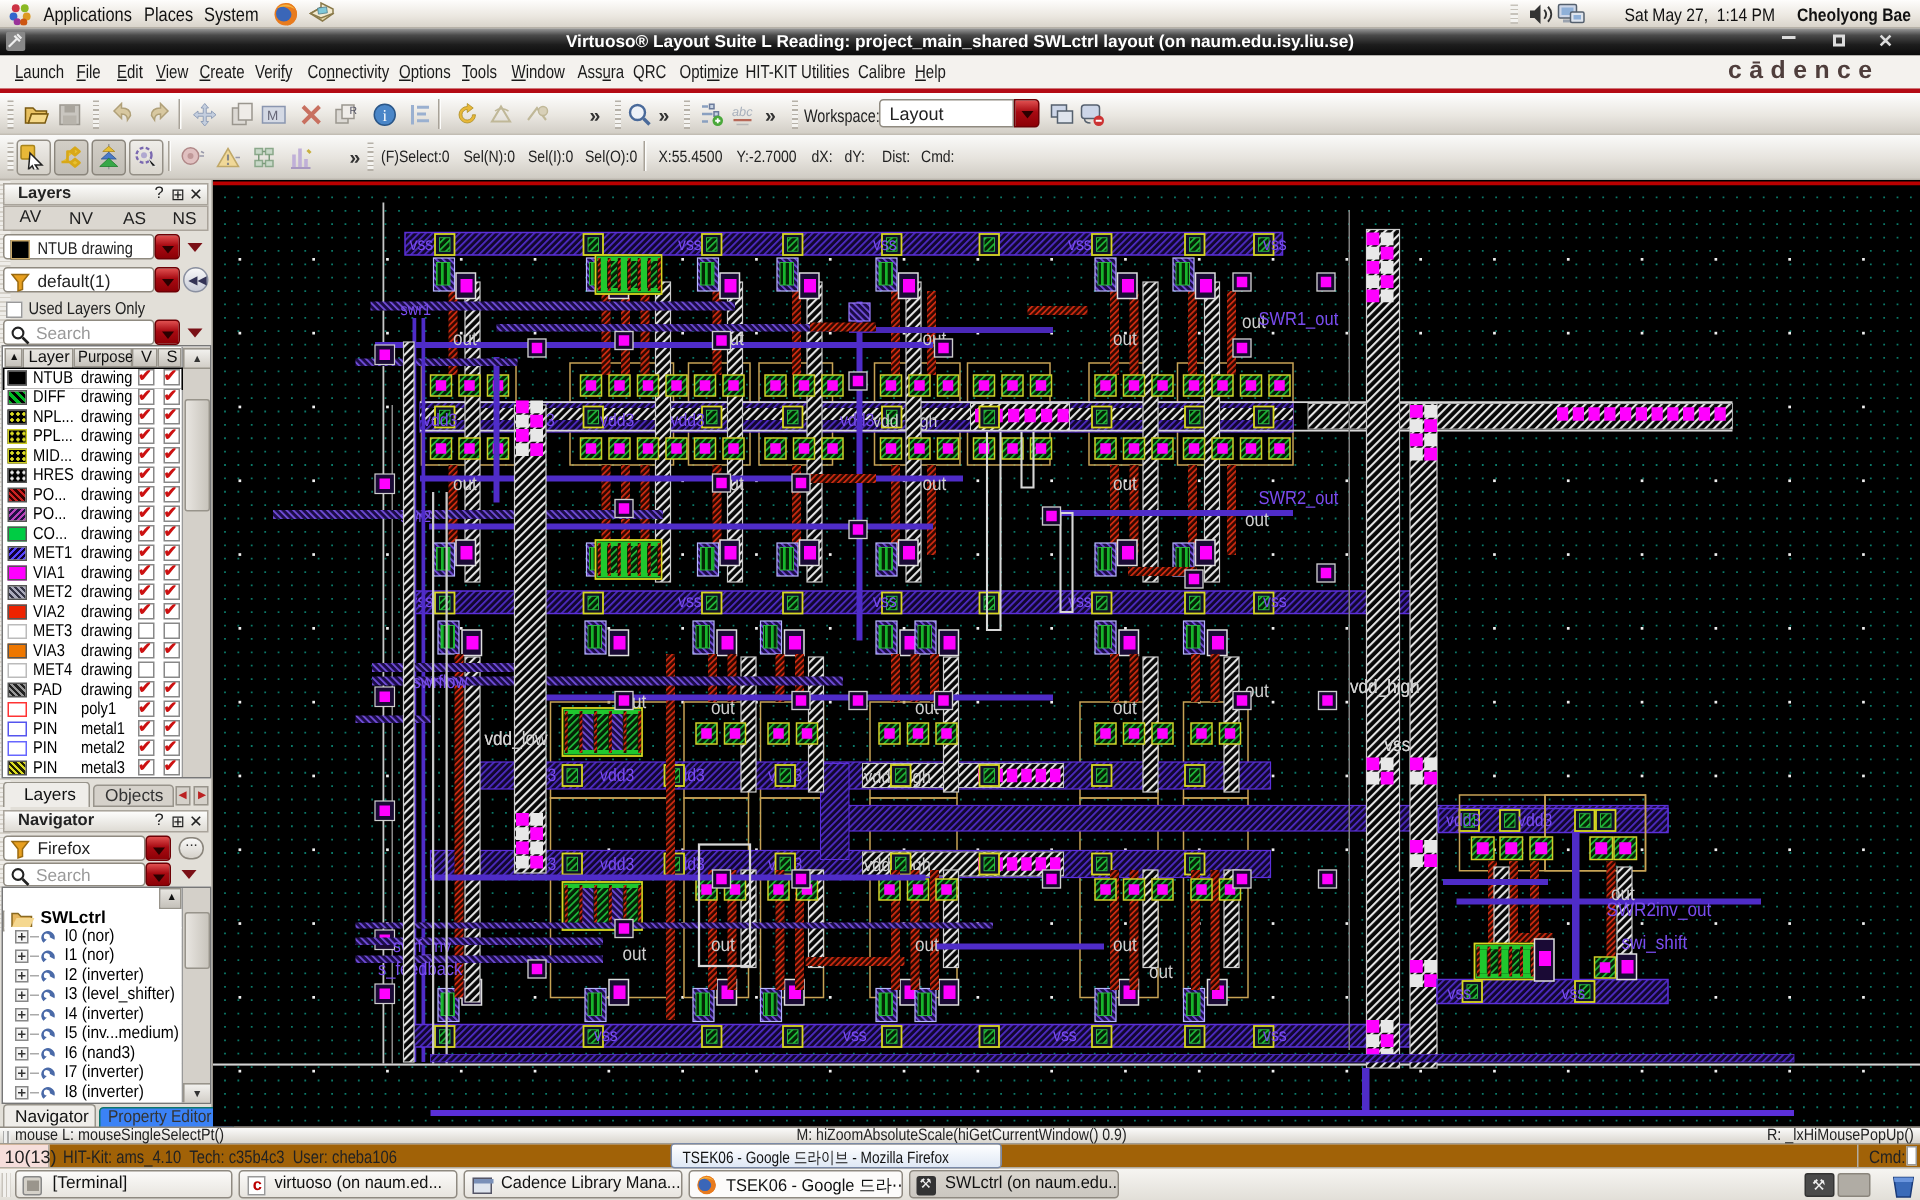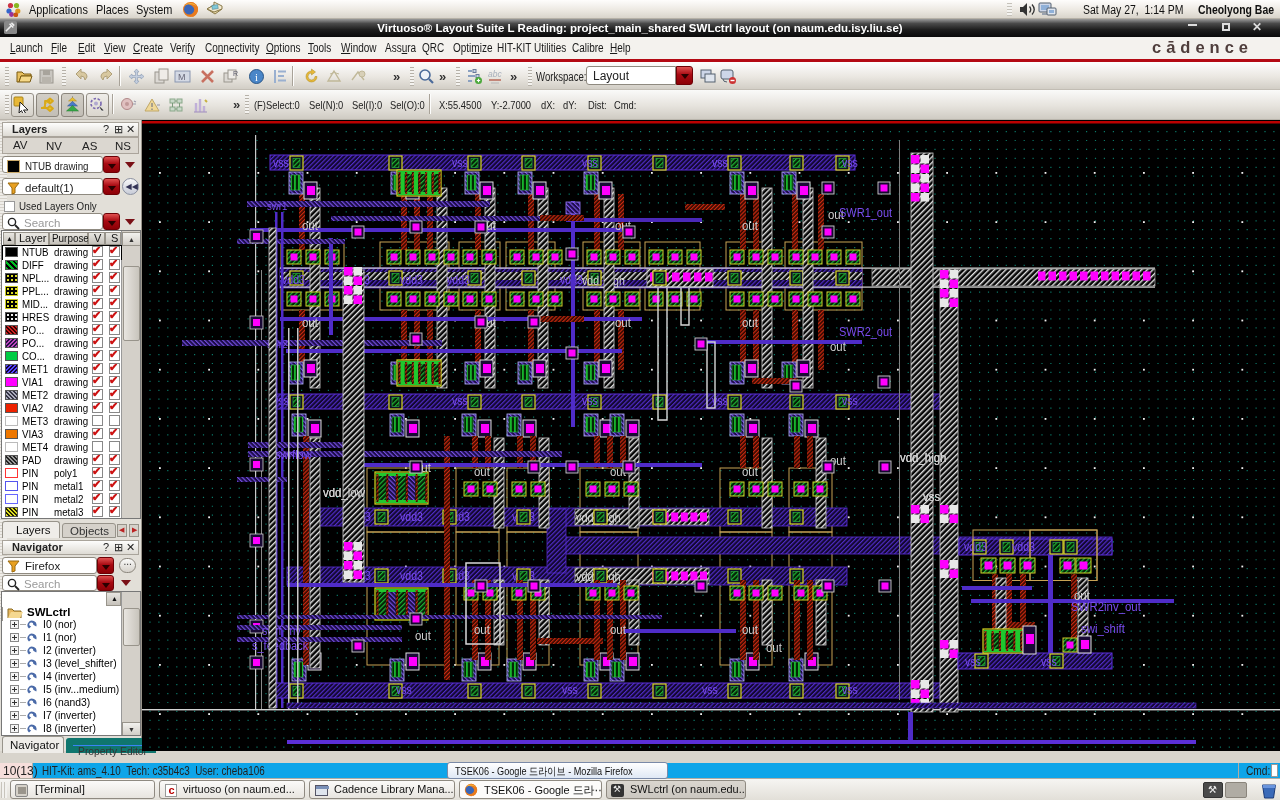--- a/index.html
+++ b/index.html
@@ -17,21 +17,21 @@
 .combo { position:absolute; background:#fff; border:1px solid #8f8a80; border-radius:3px; font-size:11.5px; color:#222; }
 .redbtn { position:absolute; width:17px; background:linear-gradient(#e05050,#a80a12 45%,#8c0006); border:1px solid #6d0005; border-radius:3px; }
 .redbtn:after { content:""; position:absolute; left:4px; top:7px; border:4px solid transparent; border-top:5px solid #2a0000; }
 .dtri { position:absolute; width:0; height:0; border:5px solid transparent; border-top:6px solid #7a1016; }
 .hdrcell { position:absolute; background:linear-gradient(#e8e6e1,#c5c1ba); border:1px solid #98948b; font-size:11px; color:#111; }
 .lrow { position:absolute; left:2px; width:118px; height:13px; background:#fff; font-size:11.5px; color:#000; }
 .sw { position:absolute; left:2px; top:1px; width:13px; height:10px; border:1px solid #555; }
 .chk { position:absolute; top:0.5px; width:11px; height:11px; background:#fff; border:1px solid #888; }
 .trow { position:absolute; left:2px; width:118px; height:13px; background:#fff; font-size:11.5px; color:#000; white-space:nowrap; }
 #status1 { top:751px; left:0; width:1280px; height:12px; background:linear-gradient(#fbfbfa,#d9d5ce); border-top:1px solid #8f8a81; border-bottom:1px solid #a09a90; font-size:11px; color:#222; }
-#status2 { top:763px; left:0; width:1280px; height:16px; background:#0ea5e9; border-bottom:1px solid #b1aca3; font-size:12px; color:#222; }
+#status2 { top:763px; left:0; width:1280px; height:16px; background:#a16207; border-bottom:1px solid #b1aca3; font-size:12px; color:#222; }
 #taskbar { top:779px; left:0; width:1280px; height:21px; background:linear-gradient(#f6f5f2,#e2dfd8); }
 .tkbtn { position:absolute; top:1px; height:19px; background:linear-gradient(#fbfaf9,#e8e5df); border:1px solid #8f8a81; border-radius:3px; font-size:11.5px; color:#111; overflow:hidden; white-space:nowrap; }
 #canvas { top:120px; left:142px; width:1138px; height:631px; background:#000; }
 </style></head><body>
 <div style="position:absolute;top:0;left:0;width:1280px;height:800px;background:#d8d4cc">
 <div id="gpanel" class="abs">
 <svg class="abs" style="left:6px;top:2px" width="15" height="15" viewBox="0 0 15 15">
 <circle cx="4.5" cy="3.5" r="2.6" fill="#cc3344"></circle>
         <circle cx="10.5" cy="3.5" r="2.6" fill="#8ab822"></circle>
 <circle cx="3" cy="9" r="2.6" fill="#3366cc"></circle>
@@ -692,21 +692,21 @@
 
 <svg class="abs" style="left:24px;top:1px" width="11" height="11" viewBox="0 0 11 11">
             <path d="M2 9.5 A4.5 4.5 0 1 1 9.3 7.5 L6.2 5.8 A2 2 0 1 0 4.2 7.4 z" fill="#4a6aa8"></path>
           </svg>
           <span style="position:absolute;left:40px;top:0px;display:inline-block;transform-origin:0 0;transform:scaleX(0.9);white-space:pre;">I9 (level_shifter)</span>
         </div>
 </div>
 <div class="abs" style="left:2px;top:616px;width:62px;height:17px;background:#efede9;border:1px solid #98948b;border-bottom:none;border-radius:3px 3px 0 0;font-size:11.5px;color:#111">
         <span style="position:absolute;left:7px;top:2px">Navigator</span>
       </div>
-<div class="abs" style="left:66px;top:618px;width:90px;height:15px;background:#3b82f6;border:7px solid #0f766e;border-radius:3px 3px 0 0;font-size:11.5px;color:#333">
+<div class="abs" style="left:66px;top:618px;width:90px;height:15px;background:#3b82f6;border:1px solid #0f766e;border-radius:3px 3px 0 0;font-size:11.5px;color:#333">
         <span style="position:absolute;left:5px;top:0px;display:inline-block;transform-origin:0 0;transform:scaleX(0.9);white-space:pre;">Property Editor</span>
       </div>
 </div>
 <div id="canvas" class="abs">
 <svg width="1138" height="631" viewBox="0 0 1138 631" style="position:absolute;top:0;left:0">
 <defs>
 <pattern id="m1" width="3.2" height="3.2" patternUnits="userSpaceOnUse" patternTransform="rotate(45)">
   <rect width="3.2" height="3.2" fill="#130730"></rect>
             <rect width="1.15" height="3.2" fill="#4f2cc8"></rect>
 </pattern>
@@ -2230,20 +2230,26 @@
 <text x="781" y="381" fill="#d0d0d0" font-size="13" font-family="Liberation Sans" transform="translate(781 381) scale(0.88 1) translate(-781 -381)">vss</text>
 <rect x="145" y="583" width="909" height="5" fill="url(#m1)"></rect>
 <rect x="145" y="583" width="909" height="5" fill="none" stroke="#5b2fd8" stroke-width="0.5"></rect>
 <rect x="145" y="620" width="909" height="4" fill="#5b2fd8"></rect>
 <rect x="766" y="592" width="5" height="28" fill="#4f2cc8"></rect>
 <text x="181" y="377" fill="#d0d0d0" font-size="13" font-family="Liberation Sans" transform="translate(181 377) scale(0.88 1) translate(-181 -377)">vdd_low</text>
 <text x="758" y="342" fill="#d0d0d0" font-size="13" font-family="Liberation Sans" transform="translate(758 342) scale(0.88 1) translate(-758 -342)">vdd_high</text>
 <text x="781" y="381" fill="#d0d0d0" font-size="13" font-family="Liberation Sans" transform="translate(781 381) scale(0.88 1) translate(-781 -381)">vss</text>
 </svg>
 </div>
+<div id="status1" class="abs">
+<div class="abs" style="left:2px;top:2px;width:5px;height:8px;background:repeating-linear-gradient(90deg,#aaa 0 1px,#eee 1px 3px)"></div>
+<span style="position:absolute;left:10px;top:-1px;display:inline-block;transform-origin:0 0;transform:scaleX(0.87);white-space:pre;">mouse L: mouseSingleSelectPt()</span>
+<span style="position:absolute;left:531px;top:-1px;display:inline-block;transform-origin:0 0;transform:scaleX(0.855);white-space:pre;">M: hiZoomAbsoluteScale(hiGetCurrentWindow() 0.9)</span>
+<span style="position:absolute;left:1178px;top:-1px;display:inline-block;transform-origin:0 0;transform:scaleX(0.87);white-space:pre;">R: _lxHiMousePopUp()</span>
+</div>
 <div id="status2" class="abs">
 <div class="abs" style="left:0;top:0;width:33px;height:15px;background:#f6dedb;border-right:1px solid #b1aca3">
         <span style="position:absolute;left:3px;top:1px">10(13)</span>
       </div>
 <span style="position:absolute;left:42px;top:1px;display:inline-block;transform-origin:0 0;transform:scaleX(0.82);white-space:pre;">HIT-Kit: ams_4.10&nbsp;&nbsp;Tech: c35b4c3&nbsp;&nbsp;User: cheba106</span>
 <div class="abs" style="left:1238px;top:0px;width:1px;height:15px;background:#b1aca3"></div>
 <span style="position:absolute;left:1246px;top:1px;display:inline-block;transform-origin:0 0;transform:scaleX(0.85);white-space:pre;">Cmd:</span>
 <div class="abs" style="left:1271px;top:1px;width:7px;height:13px;background:#fff;border:1px solid #999"></div>
 <div class="abs" style="left:447px;top:-1px;width:221px;height:17px;background:linear-gradient(#ffffff,#dfe8f5);border:1px solid #7a8aa8;border-radius:3px;font-size:11px;color:#111;z-index:5;overflow:hidden">
         <span style="position:absolute;left:7px;top:1px;display:inline-block;transform-origin:0 0;transform:scaleX(0.83);white-space:pre;">TSEK06 - Google 드라이브 - Mozilla Firefox</span>

